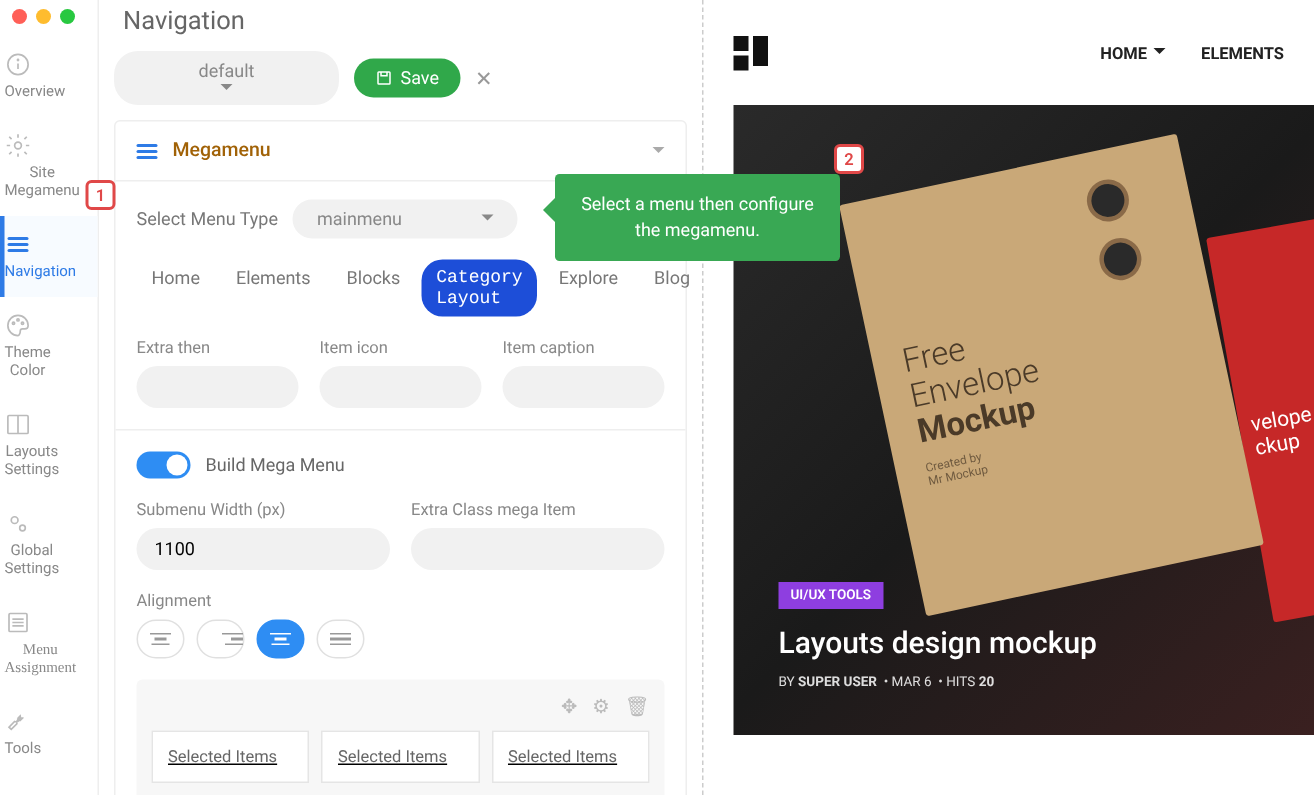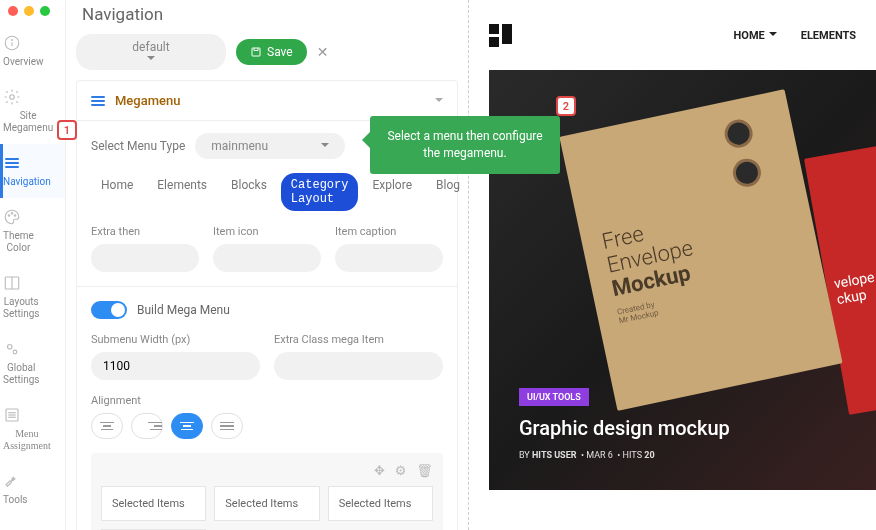--- a/index.html
+++ b/index.html
@@ -46,21 +46,21 @@
 .toggle::after { content: ''; position: absolute; width: 14px; height: 14px; background: #fff; border-radius: 50%; top: 2px; right: 2px; }
 
 .align-row { display: flex; gap: 8px; }
 .align-btn { width: 32px; height: 26px; border: 1px solid #e0e0e0; border-radius: 14px; display: flex; flex-direction: column; align-items: center; justify-content: center; gap: 2px; cursor: pointer; background: #fff; }
 .align-btn.active { background: #2e8df3; border-color: #2e8df3; }
 .align-btn span { height: 1.5px; background: #999; display: block; }
 .align-btn.active span { background: #fff; }
 
 .items-box { background: #f7f7f7; border-radius: 4px; padding: 10px; margin-top: 14px; }
 .items-tools { display: flex; justify-content: flex-end; gap: 10px; margin-bottom: 8px; color: #bbb; font-size: 13px; }
-.items-grid { display: flex; gap: 8px; margin-bottom: 8px; }
+.items-grid { display: flex; gap: 8px; margin-bottom: 8px; text-decoration: underline; }
 .item-cell { flex: 1; background: #fff; border: 1px solid #e5e5e5; padding: 10px; font-size: 11px; color: #666; }
 
 .preview { position: absolute; left: 468px; top: 0; width: 408px; height: 530px; border-left: 1px dashed #ccc; background: #fff; }
 .prev-header { height: 70px; display: flex; align-items: center; padding: 0 20px; gap: 20px; }
 .logo { display: grid; grid-template-columns: 10px 10px; grid-template-rows: 10px 10px; gap: 3px; }
 .logo span { background: #111; }
 .prev-nav { margin-left: auto; display: flex; gap: 24px; font-size: 11px; font-weight: 700; color: #222; }
 .prev-nav-item { display: flex; align-items: center; gap: 4px; cursor: pointer; }
 
 .hero { position: relative; height: 420px; background: linear-gradient(135deg, #2a2a2a 0%, #1a1a1a 50%, #3a2020 100%); overflow: hidden; margin: 0 0 0 20px; }
@@ -328,23 +328,23 @@
     </div>
     <div class="envelope">
       <div class="thread-btn"></div>
       <div class="thread-btn2"></div>
       <div class="env-title"><span>Free</span><br><span>Envelope</span><br><span class="env-bold">Mockup</span></div>
       <div class="env-sub" style="white-space:pre-line">Created by
 Mr Mockup</div>
     </div>
     <div class="hero-content">
       <div class="badge">UI/UX TOOLS</div>
-      <div class="hero-title">Graphic design mockup</div>
+      <div class="hero-title">Layouts design mockup</div>
       <div class="hero-meta">
-        <span>BY </span><b>HITS USER</b>
+        <span>BY </span><b>SUPER USER</b>
         &nbsp;•&nbsp;<span>MAR 6</span>
         &nbsp;•&nbsp;<span>HITS </span><b>20</b>
       </div>
     </div>
   </div>
 </div>
 
 <div class="callout-1">1</div>
 <div class="callout-2">2</div>
 <div class="tooltip">Select a menu then configure the megamenu.</div>

